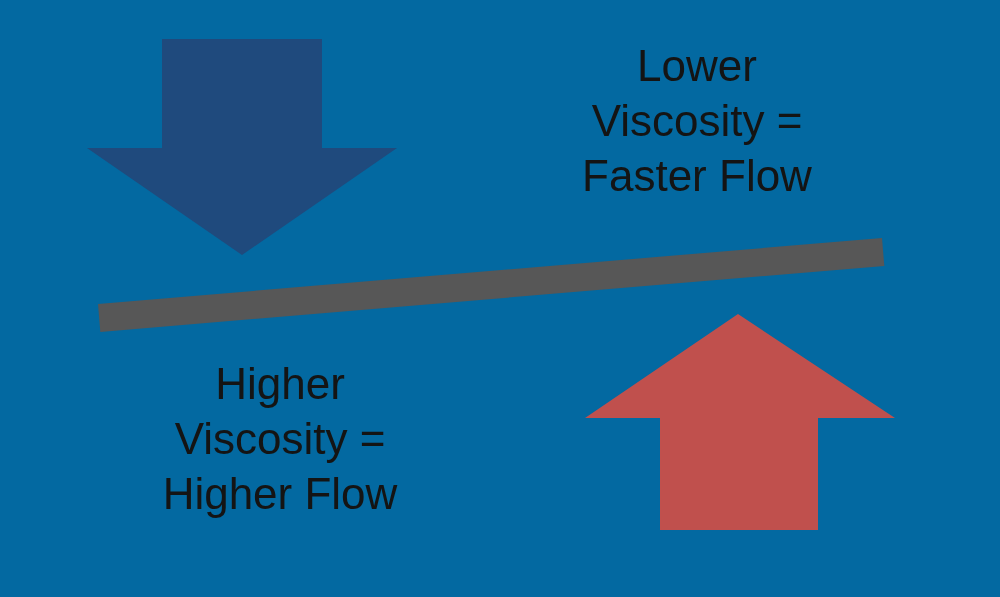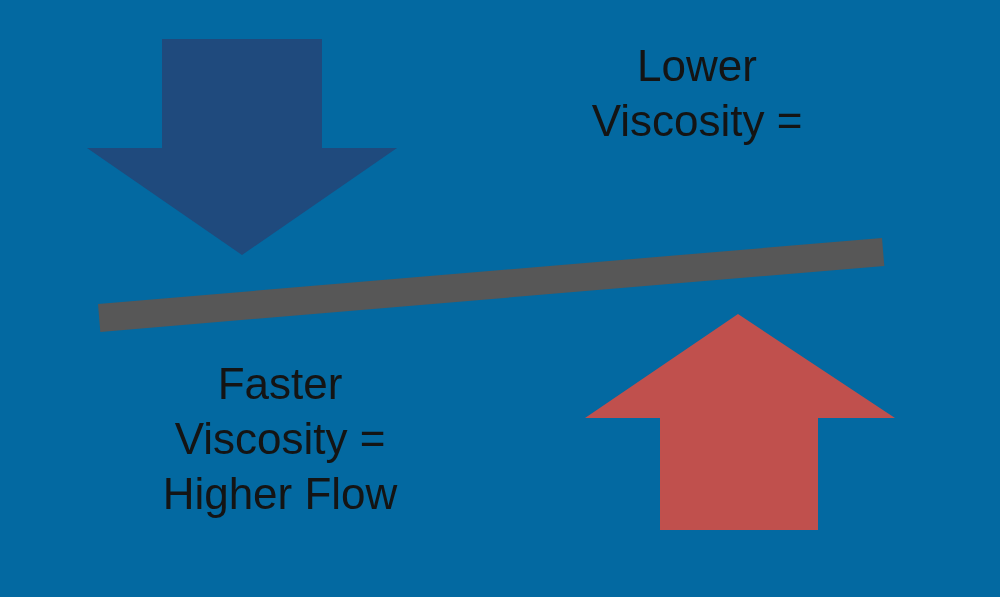--- a/index.html
+++ b/index.html
@@ -54,21 +54,22 @@
     <polygon points="98,304 882,238 884.3,265.9 100.3,331.9" fill="#575757"></polygon>
 
     <polygon points="162,39 322,39 322,148 397,148 242,255 87,148 162,148" fill="#1f4a7d"></polygon>
 
     <polygon points="738,314 895,418 818,418 818,530 660,530 660,418 585,418" fill="#c0504d"></polygon>
   </svg>
 
   <div class="label label-top-right" style="color: rgb(20, 20, 20);">
     <div>Lower</div>
     <div>Viscosity =</div>
+    <div>Faster Flow</div>
   </div>
 
   <div class="label label-bottom-left" style="color: rgb(20, 20, 20);">
-    <div>Faster</div>
+    <div>Higher</div>
     <div>Viscosity =</div>
     <div>Higher Flow</div>
   </div>
 
 </div>
 
 </body></html>

